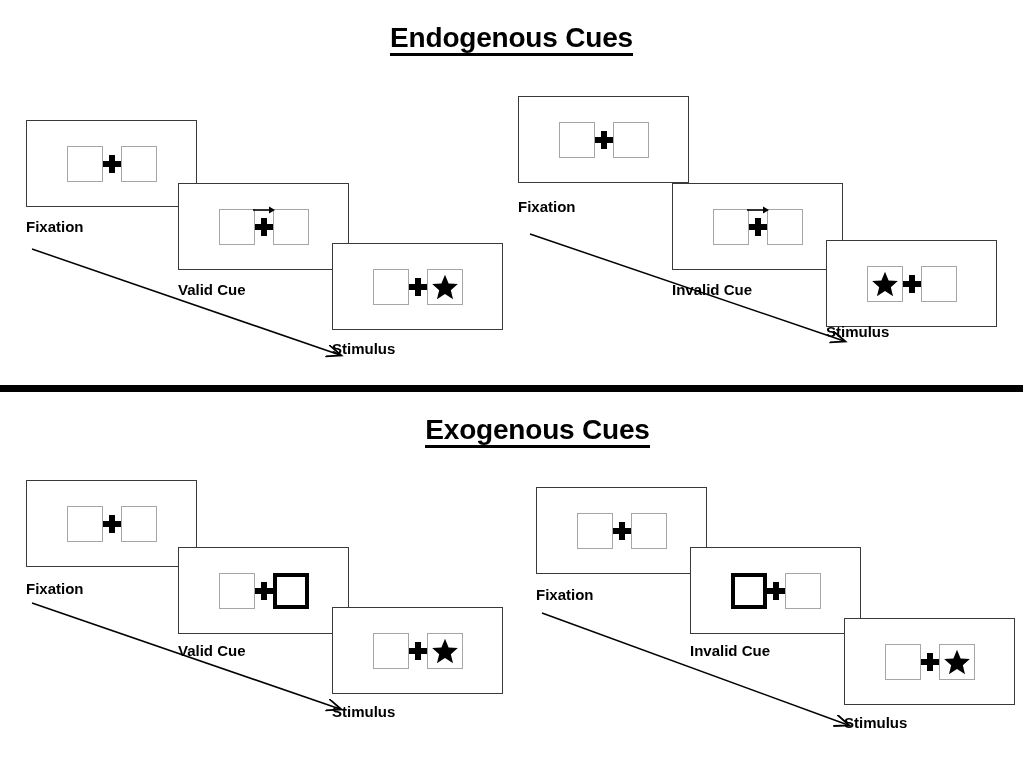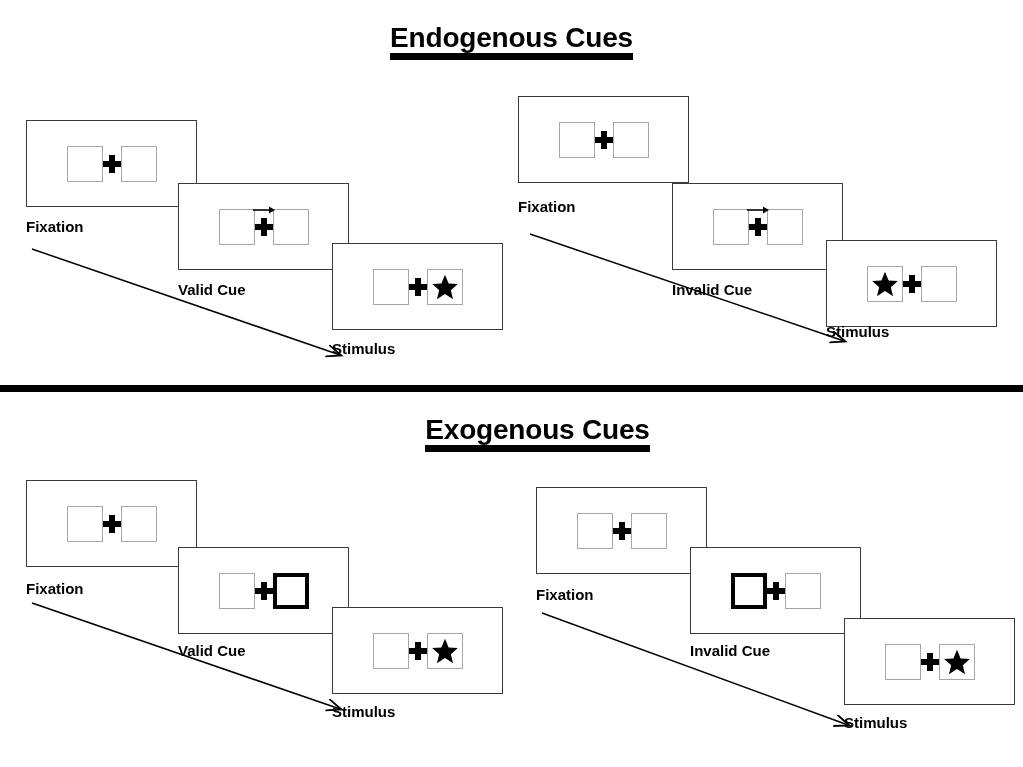--- a/index.html
+++ b/index.html
@@ -25,21 +25,21 @@
   .section-title {
     position: absolute;
     width: 1023px;
     text-align: center;
     font-size: 28px;
     font-weight: bold;
     letter-spacing: -0.2px;
     color: #000000;
   }
   .section-title span {
-    border-bottom: 7px solid #000000;
+    border-bottom: 3px solid #000000;
     padding-bottom: 1px;
     display: inline-block;
     line-height: 1.05;
   }
 
   .divider {
     position: absolute;
     left: 0;
     width: 1023px;
     height: 7px;

